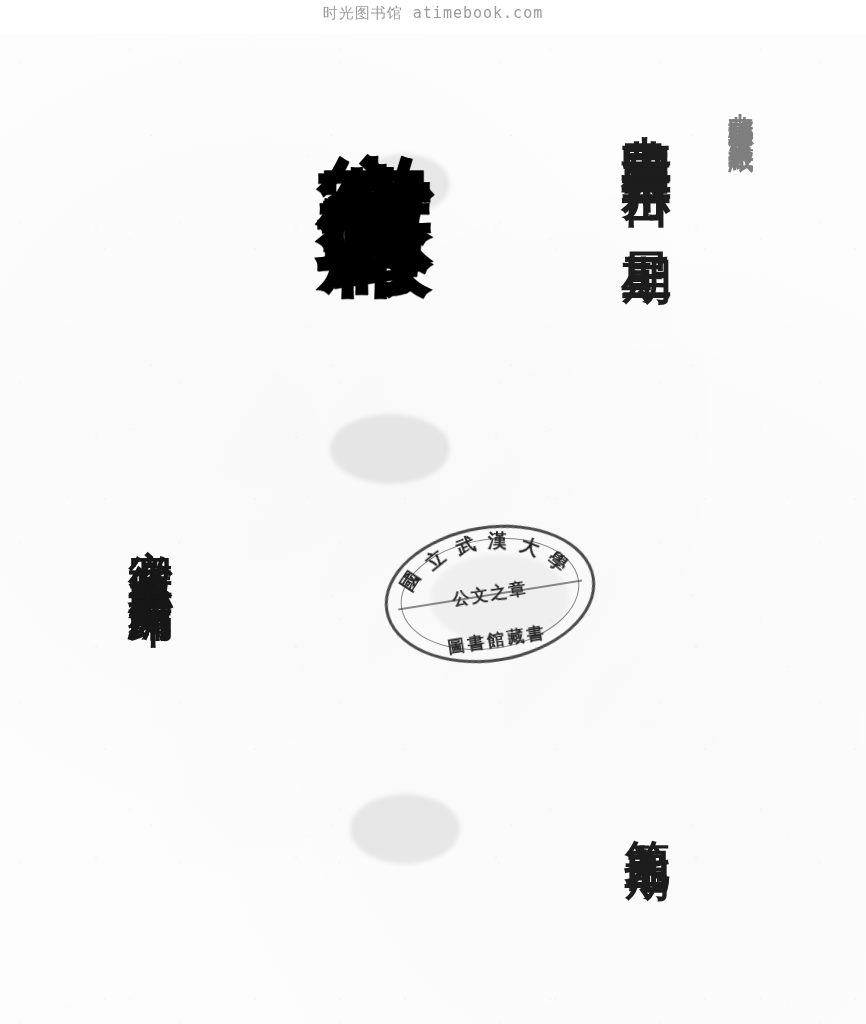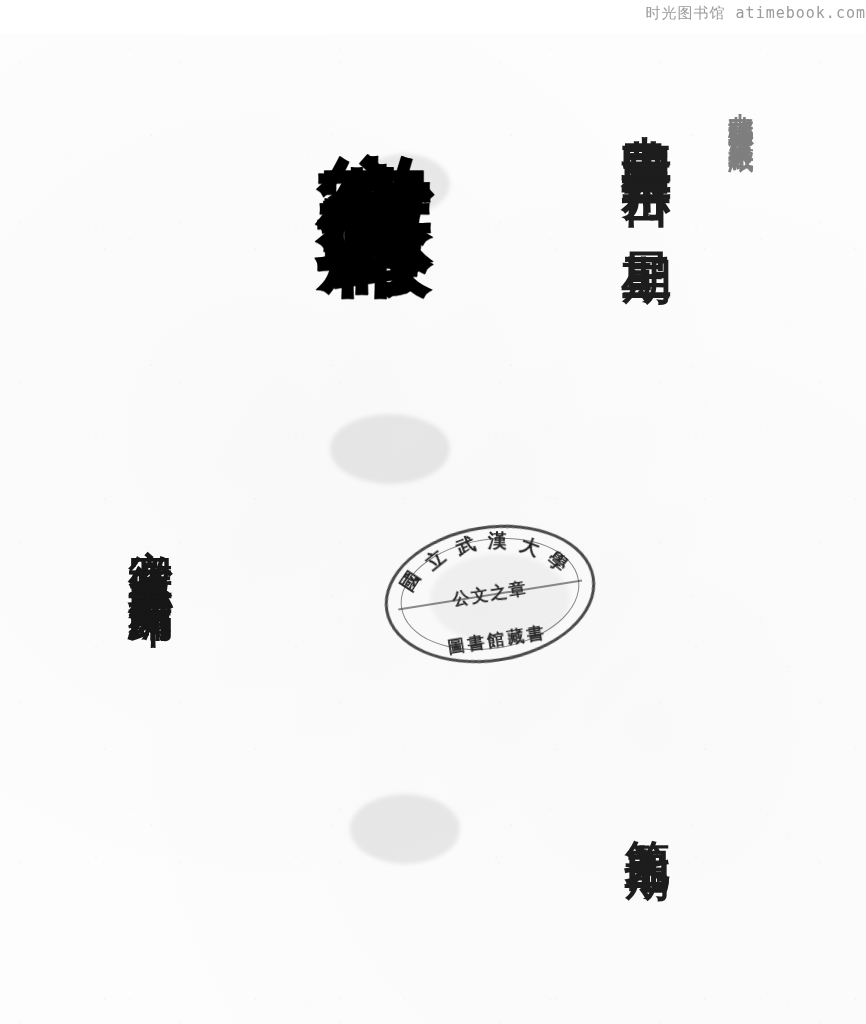--- a/index.html
+++ b/index.html
@@ -15,21 +15,21 @@
     font-family: "DejaVu Sans", sans-serif;
     color: #111;
   }
 
   
   .watermark {
     position: absolute;
     top: 4px;
     left: 0;
     width: 100%;
-    text-align: right;
+    text-align: center;
     font-family: "DejaVu Sans Mono", monospace;
     font-size: 15px;
     letter-spacing: 1px;
     color: #9b9b9b;
     user-select: none;
   }
 
   
   .page {
     position: absolute;

